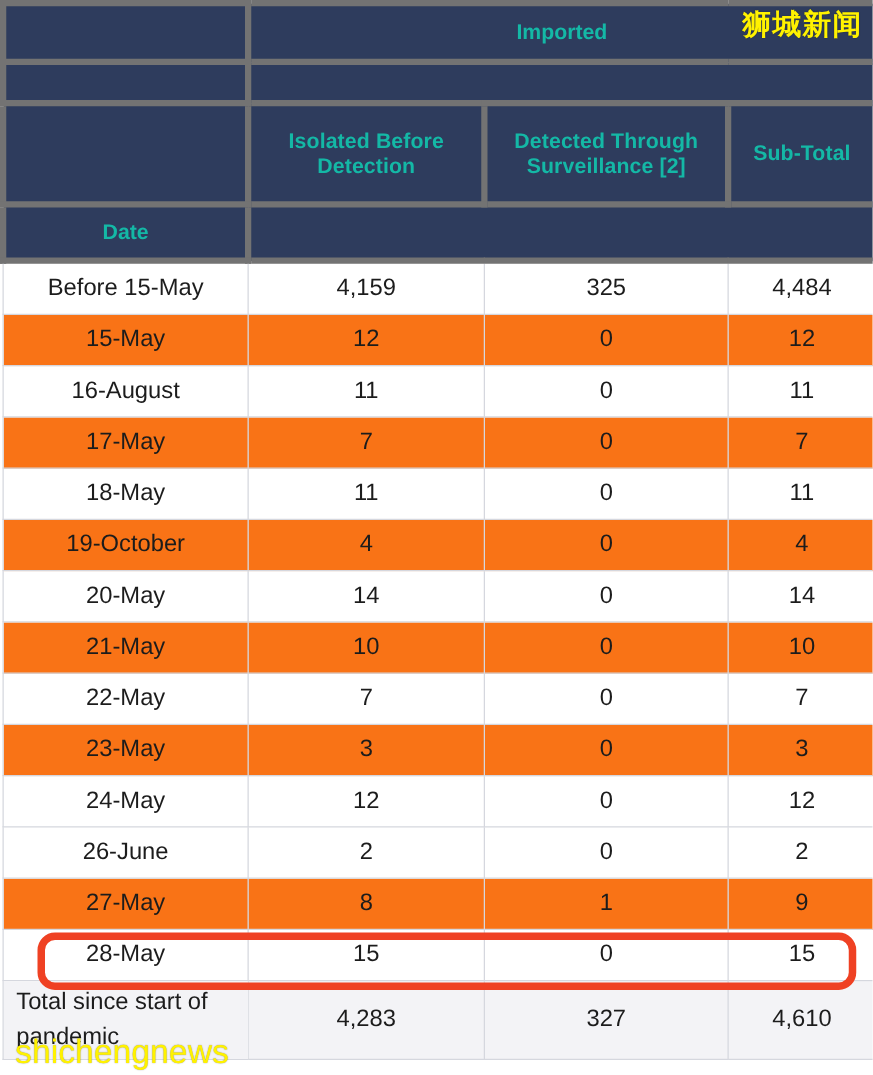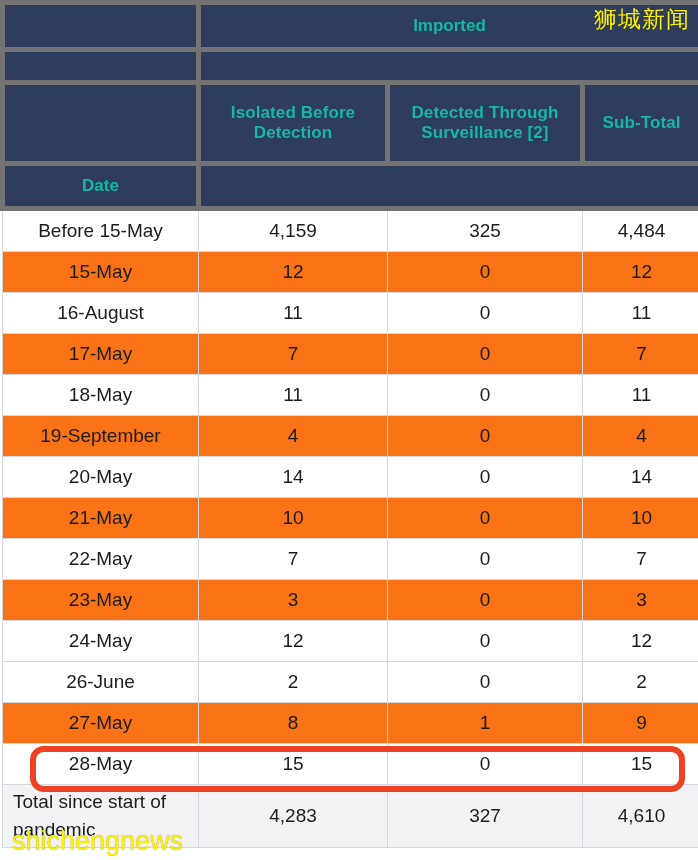--- a/index.html
+++ b/index.html
@@ -91,21 +91,21 @@
     height: 46px;
     border: 6px solid #ef4123;
     border-radius: 14px;
     box-sizing: border-box;
     pointer-events: none;
   }
 
   
   .wm-yellow {
     color: #fff200;
-    font-weight: normal;
+    font-weight: bold;
     text-shadow: 0 0 1px rgba(0,0,0,.45);
   }
   #wm-top {
     position: absolute;
     right: 8px;
     top: 8px;
     font-size: 23px;
     line-height: 1;
     letter-spacing: 1px;
   }
@@ -184,21 +184,21 @@
         <td>0</td>
         <td class="subtotal">7</td>
       </tr>
       <tr>
         <td>18-May</td>
         <td>11</td>
         <td>0</td>
         <td class="subtotal">11</td>
       </tr>
       <tr class="alt">
-        <td>19-September</td>
+        <td>19-October</td>
         <td>4</td>
         <td>0</td>
         <td class="subtotal">4</td>
       </tr>
       <tr>
         <td>20-May</td>
         <td>14</td>
         <td>0</td>
         <td class="subtotal">14</td>
       </tr>

